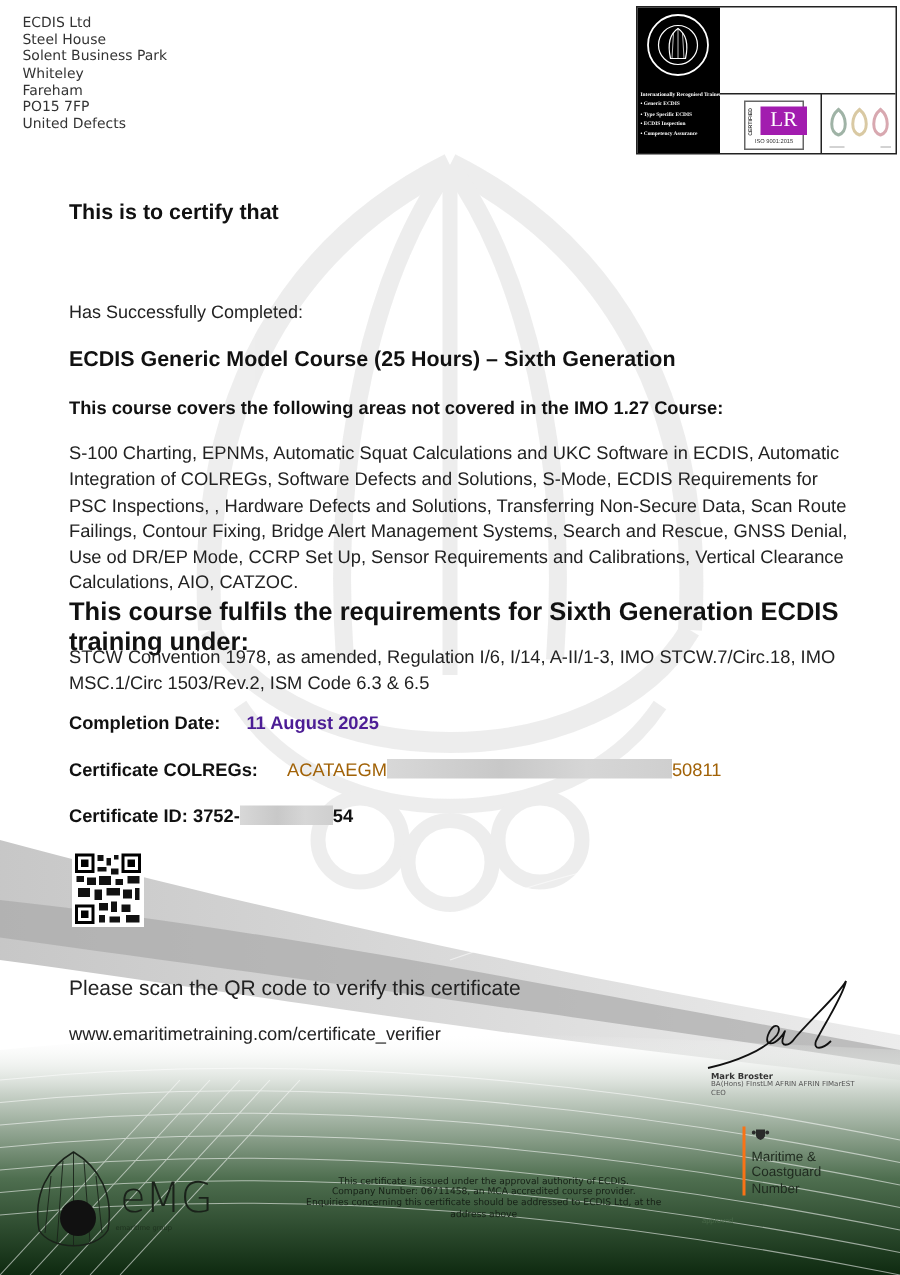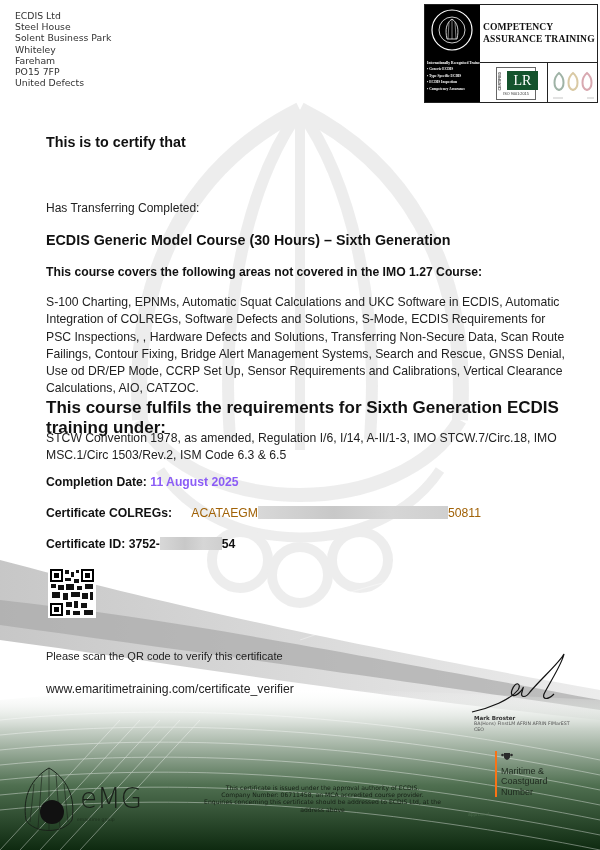--- a/index.html
+++ b/index.html
@@ -10,42 +10,42 @@
   .addr div { white-space: nowrap; }
   .cert-box { left: 424px; top: 4px; width: 172px; height: 97px; border: 1px solid #222; background: #fff; }
   .cb-left { position: absolute; left: 0; top: 0; width: 55px; height: 97px; background: #000; color: #fff; }
   .cb-seal { position: absolute; left: 5px; top: 3px; width: 44px; height: 44px; }
   .cb-list { position: absolute; left: 2px; top: 55px; font-family: "Liberation Serif", serif; font-size: 3.6px; line-height: 6.4px; font-weight: bold; white-space: nowrap; }
   .cb-title { position: absolute; left: 58px; top: 16px; width: 112px; font-family: "Liberation Serif", serif; font-weight: bold; font-size: 9.6px; line-height: 11.5px; color: #111; letter-spacing: 0.1px; }
   .cb-hline { position: absolute; left: 55px; top: 57px; width: 117px; height: 1px; background: #222; }
   .cb-vline { position: absolute; left: 122px; top: 57px; width: 1px; height: 40px; background: #222; }
   .lr { position: absolute; left: 71px; top: 62px; width: 38px; height: 31px; border: 1px solid #666; }
   .lr .cert-v { position: absolute; left: 1px; top: 4px; font-size: 3.5px; writing-mode: vertical-rl; transform: rotate(180deg); color: #333; font-weight: bold; }
-  .lr .logo { position: absolute; left: 10px; top: 3px; width: 31px; height: 19px; background: #14532d; color: #fff; font-family: "Liberation Serif", serif; font-size: 14px; line-height: 19px; text-align: center; }
+  .lr .logo { position: absolute; left: 10px; top: 3px; width: 31px; height: 19px; background: #a21caf; color: #fff; font-family: "Liberation Serif", serif; font-size: 14px; line-height: 19px; text-align: center; }
   .lr .iso { position: absolute; left: 1px; top: 24px; width: 36px; text-align: center; font-size: 3.8px; color: #333; }
   .jewels { position: absolute; left: 124px; top: 58px; width: 48px; height: 39px; }
   .body-text { left: 46px; width: 520px; }
   .h-certify { top: 134px; font-size: 14.3px; font-weight: bold; }
   .completed { top: 201px; font-size: 12px; color: #222; }
   .course-title { top: 232px; font-size: 14.3px; font-weight: bold; }
   .covers-head { top: 265px; font-size: 12.2px; font-weight: bold; }
   .topics { top: 294px; font-size: 12.2px; line-height: 17.3px; color: #222; }
   .fulfils-head { top: 398px; font-size: 17px; font-weight: bold; }
   .regs { top: 430px; font-size: 12.2px; line-height: 17.3px; color: #222; }
   .row { font-size: 12.2px; }
   .row .lbl { font-weight: bold; }
   .row .val { color: #a16207; }
   .completion { top: 475px; }
-  .completion .val { font-weight: bold; color: #8b5cf6; }
+  .completion .val { font-weight: bold; margin-left: 14px; color: #4c1d95; }
   .certnum { top: 506px; }
   .certnum .val { margin-left: 16px; }
   .certid { top: 537px; font-weight: bold; }
   .redact { display: inline-block; height: 13px; vertical-align: -2px; background: linear-gradient(90deg, #d8d8d8, #c8c8c8 40%, #d6d6d6 70%, #cfcfcf); }
   .qr { left: 48px; top: 567px; width: 48px; height: 51px; background: #fff; }
-  .scan { top: 650px; font-size: 11px; color: #222; }
+  .scan { top: 650px; font-size: 14px; color: #222; }
   .url { top: 682px; font-size: 12.2px; color: #222; }
   .sig { left: 470px; top: 652px; width: 110px; height: 62px; }
   .signer { left: 474px; top: 715px; font-family: "DejaVu Sans", sans-serif; color: #333; }
   .signer .name { font-size: 5.6px; font-weight: bold; }
   .signer .quals { font-size: 4.7px; color: #555; line-height: 6px; }
   .mca { left: 495px; top: 751px; font-size: 9px; line-height: 10.5px; color: #1f2a1f; border-left: 2px solid #f97316; padding-left: 4px; }
   .mca .crest { width: 12px; height: 10px; margin-bottom: 2px; }
   .mca-tag { left: 468px; top: 811px; font-size: 5px; color: #4a6a4a; opacity: 0.9; }
   .footer-note { left: 170px; top: 784px; width: 305px; text-align: center; font-family: "DejaVu Sans", sans-serif; font-size: 6.1px; line-height: 7.2px; color: #162016; }
   .emg-logo { left: 14px; top: 764px; width: 70px; height: 74px; }
@@ -126,43 +126,39 @@
       <path d="M22 11 L22 31 M19 14 L18 31 M25 14 L26 31" stroke="#fff" stroke-width="0.5"></path>
     </svg>
     <div class="cb-list">
       <div>Internationally Recognised Trainers:</div>
       <div>• <span>Generic ECDIS</span></div>
       <div>• <span>Type Specific ECDIS</span></div>
       <div>• <span>ECDIS Inspection</span></div>
       <div>• <span>Competency Assurance</span></div>
     </div>
   </div>
-  <div class="cb-title">
-    <div>COMPETENCY</div>
-    <div>ASSURANCE TRAINING</div>
-  </div>
   <div class="cb-hline"></div>
   <div class="cb-vline"></div>
   <div class="lr">
     <span class="cert-v">CERTIFIED</span>
     <div class="logo">LR</div>
     <div class="iso">ISO 9001:2015</div>
   </div>
   <svg class="jewels" viewBox="0 0 48 39">
     <path d="M10 10 C 4 15, 4 25, 10 27 C 16 25, 16 15, 10 10 Z" fill="none" stroke="#9fb3a6" stroke-width="2"></path>
     <path d="M24 10 C 18 15, 18 25, 24 27 C 30 25, 30 15, 24 10 Z" fill="none" stroke="#d9c9a3" stroke-width="2"></path>
     <path d="M38 10 C 32 15, 32 25, 38 27 C 44 25, 44 15, 38 10 Z" fill="none" stroke="#d8a8b0" stroke-width="2"></path>
     <line x1="4" y1="35" x2="14" y2="35" stroke="#888" stroke-width="0.5"></line>
     <line x1="38" y1="35" x2="45" y2="35" stroke="#888" stroke-width="0.5"></line>
   </svg>
 </div>
 
 <div class="layer body-text h-certify">This is to certify that</div>
-<div class="layer body-text completed">Has Transferring Completed:</div>
-<div class="layer body-text course-title">ECDIS Generic Model Course (30 Hours) – Sixth Generation</div>
+<div class="layer body-text completed">Has Successfully Completed:</div>
+<div class="layer body-text course-title">ECDIS Generic Model Course (25 Hours) – Sixth Generation</div>
 <div class="layer body-text covers-head">This course covers the following areas not covered in the IMO 1.27 Course:</div>
 <div class="layer body-text topics">S-100 Charting, EPNMs, Automatic Squat Calculations and UKC Software in ECDIS, Automatic Integration of COLREGs, Software Defects and Solutions, S-Mode, ECDIS Requirements for PSC Inspections, , Hardware Defects and Solutions, Transferring Non-Secure Data, Scan Route Failings, Contour Fixing, Bridge Alert Management Systems, Search and Rescue, GNSS Denial, Use od DR/EP Mode, CCRP Set Up, Sensor Requirements and Calibrations, Vertical Clearance Calculations, AIO, CATZOC.</div>
 <div class="layer body-text fulfils-head">This course fulfils the requirements for Sixth Generation ECDIS training under:</div>
 <div class="layer body-text regs">STCW Convention 1978, as amended, Regulation I/6, I/14, A-II/1-3, IMO STCW.7/Circ.18, IMO MSC.1/Circ 1503/Rev.2, ISM Code 6.3 &amp; 6.5</div>
 
 <div class="layer body-text row completion">
   <span class="lbl">Completion Date:</span>
   <span class="val">11 August 2025</span>
 </div>
 <div class="layer body-text row certnum">

